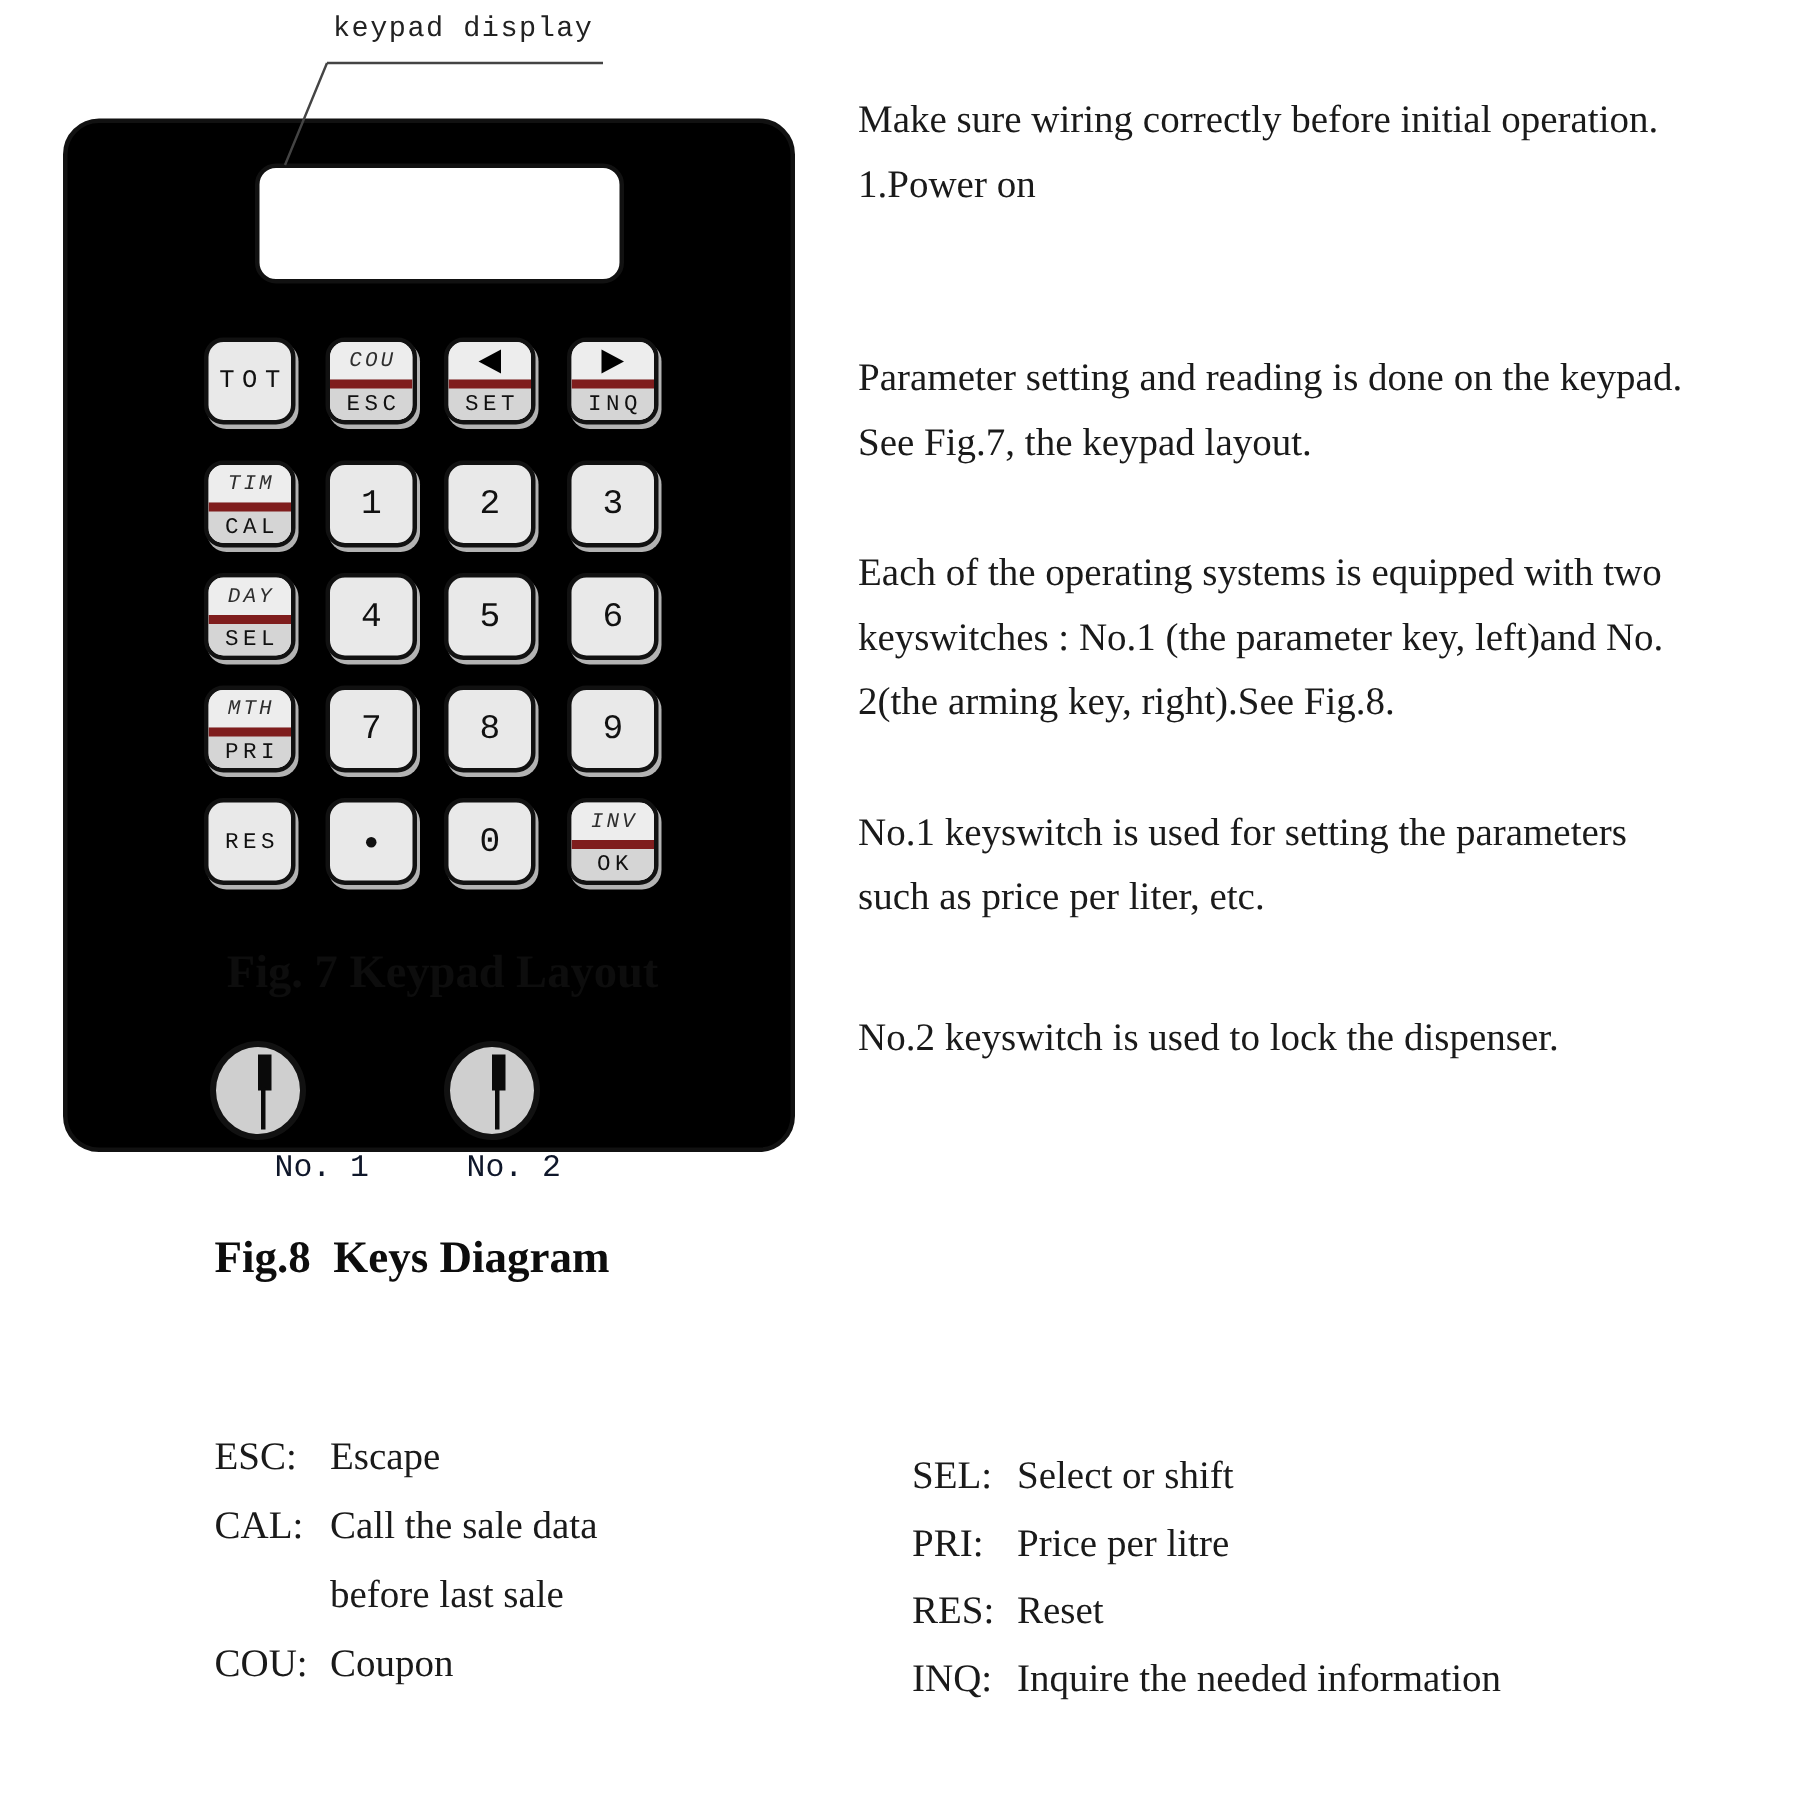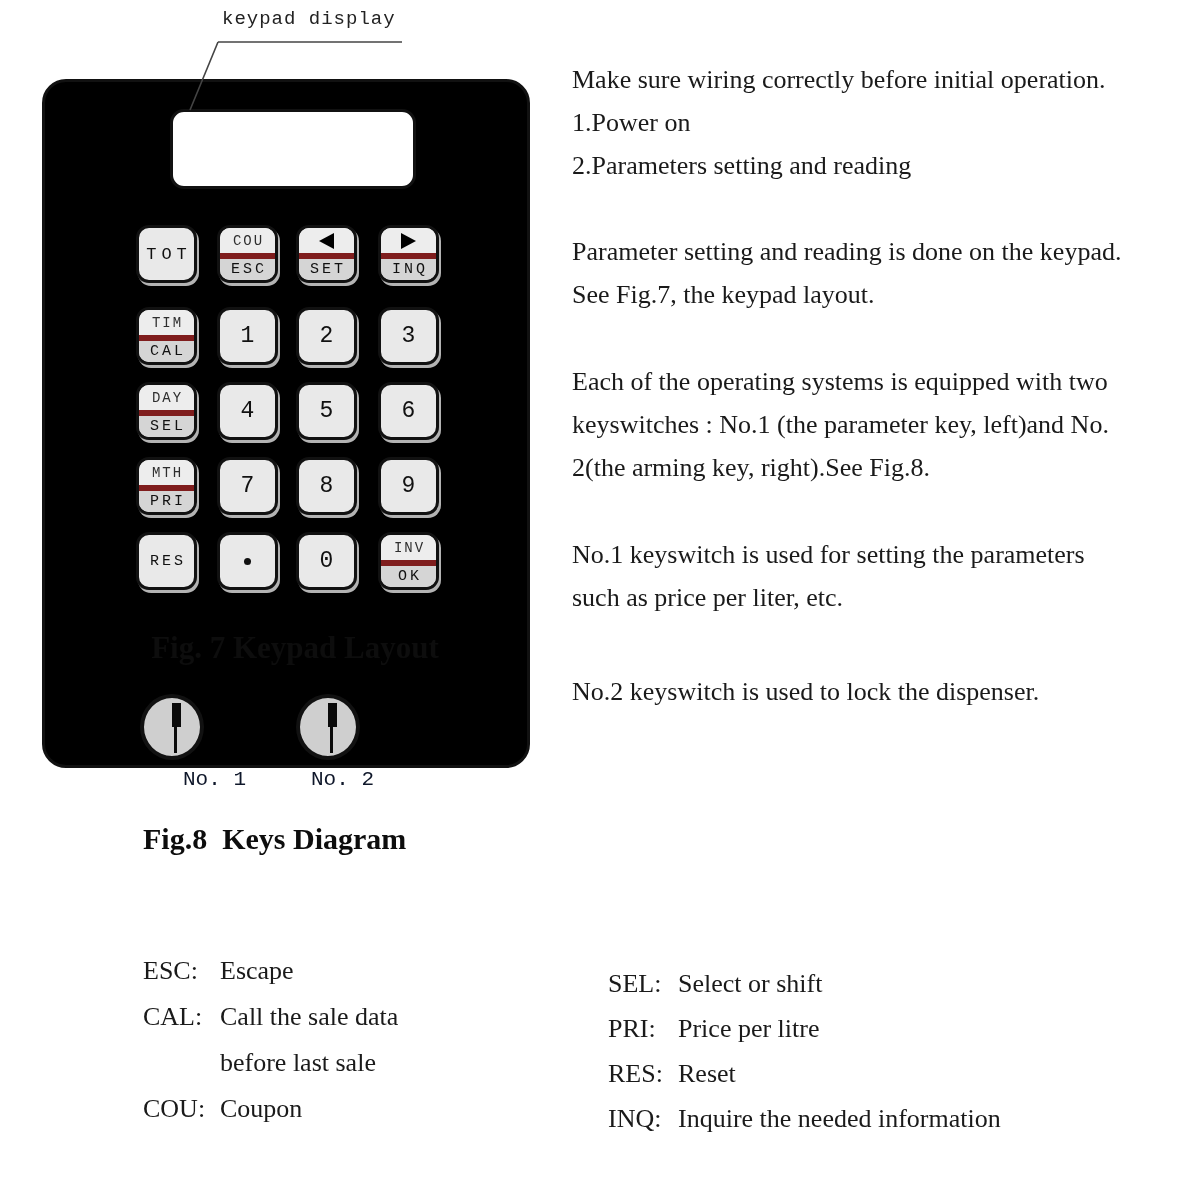--- a/index.html
+++ b/index.html
@@ -28,21 +28,21 @@
     border:3px solid #111;border-radius:13px;background:#e9e9e9;
     box-shadow:2px 3px 0 #b3b3b3;overflow:hidden;
     display:flex;align-items:center;justify-content:center;
     font-family:"Liberation Mono", monospace;color:#111;
   }
   .key .lbl{font-size:15px;letter-spacing:3px;text-indent:3px;white-space:pre;}
   .key .lbl.big{font-size:17px;letter-spacing:5px;text-indent:5px;}
   .key .lbl.num{font-size:23px;letter-spacing:0;text-indent:0;}
   .key.dual{flex-direction:column;align-items:stretch;justify-content:flex-start;padding:0;}
   .key .half{display:flex;align-items:center;justify-content:center;}
-  .key .half.top{height:55%;background:#ededed;font-size:14px;letter-spacing:2px;text-indent:2px;color:#2e2e2e;}
+  .key .half.top{height:55%;background:#ededed;font-size:14px;letter-spacing:2px;text-indent:2px;color:#2e2e2e;font-style:italic;}
   .key .half.bot{height:45%;background:#d5d5d5;border-top:6px solid #7f1d1d;font-size:15px;letter-spacing:3px;text-indent:3px;}
   .tri{width:0;height:0;border-top:8px solid transparent;border-bottom:8px solid transparent;}
   .tri.left{border-right:15px solid #000;}
   .tri.right{border-left:15px solid #000;}
   .dotglyph{width:7px;height:7px;border-radius:50%;background:#111;}
   
   .caption{font-weight:bold;font-size:31px;white-space:pre;color:#0d0d0d;}
   #fig7-caption{left:135px;top:630px;width:320px;text-align:center;}
   #fig8-caption{left:143px;top:822px;font-size:30px;}
   
@@ -171,21 +171,20 @@
 </div>
 <div class="switch-label" id="switch1-label">No. 1</div>
 <div class="switch-label" id="switch2-label">No. 2</div>
 
 <div class="abs caption" id="fig8-caption">Fig.8  Keys Diagram</div>
 
 <div id="paragraphs">
     <div class="para" style="top: 58px;">
       <div class="tline">Make sure wiring correctly before initial operation.</div>
       <div class="tline">1.Power on</div>
-      <div class="tline">2.Parameters setting and reading</div>
     </div>
     <div class="para" style="top: 230px;">
       <div class="tline">Parameter setting and reading is done on the keypad.</div>
       <div class="tline">See Fig.7, the keypad layout.</div>
     </div>
     <div class="para" style="top: 360px;">
       <div class="tline">Each of the operating systems is equipped with two</div>
       <div class="tline">keyswitches : No.1 (the parameter key, left)and No.</div>
       <div class="tline">2(the arming key, right).See Fig.8.</div>
     </div>

